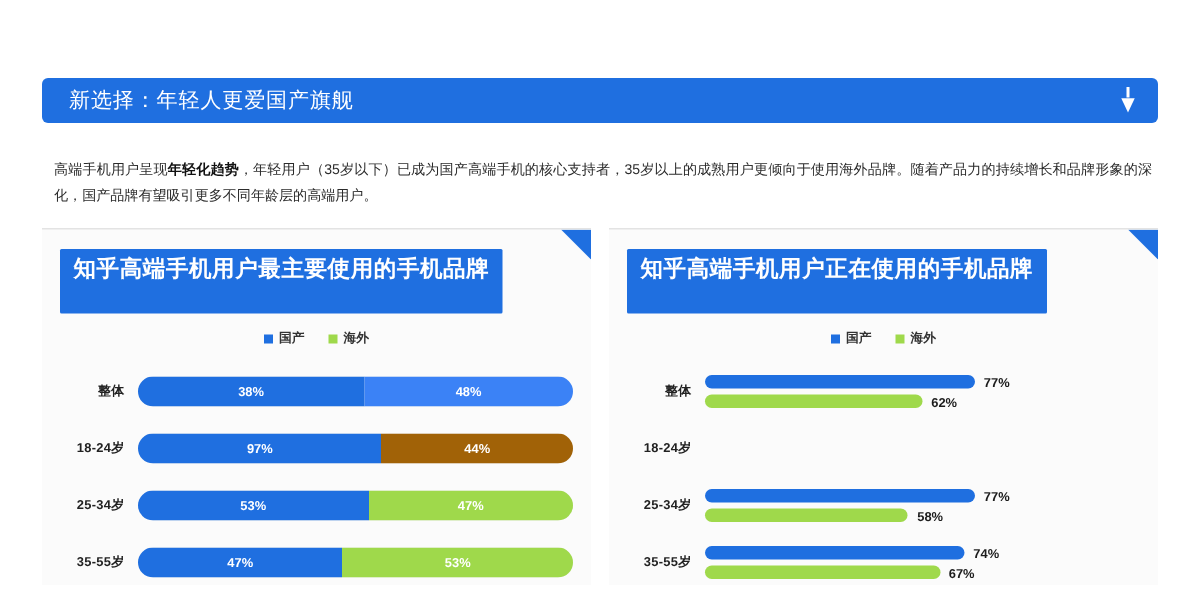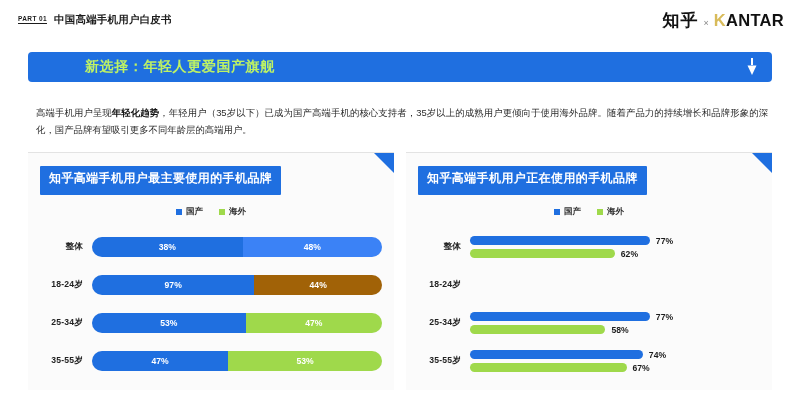--- a/index.html
+++ b/index.html
@@ -32,21 +32,21 @@
   .logo-kantar .k { color: #d8bb5a; }
 
   
   .section-title {
     position: absolute; left: 28px; top: 52px; width: 744px; height: 30px;
     background: #1f6fe0; border-radius: 4px;
     display: flex; align-items: center; justify-content: space-between;
     padding: 0 14px 0 18px;
   }
   .section-title-text {
-    color: #bef264; font-size: 14px; font-weight: bold; letter-spacing: .6px; margin-left: 39px;
+    color: #ffffff; font-size: 14px; font-weight: normal; letter-spacing: .6px;
   }
   .title-arrow { display: flex; align-items: center; }
 
   
   .summary {
     position: absolute; left: 36px; top: 104px; width: 732px;
     font-size: 9.4px; line-height: 1.85; color: #2b2b2b; text-align: justify;
   }
   .summary b { font-weight: bold; color: #111; }
 
@@ -62,22 +62,22 @@
     border-top: 1px solid #e3e3e3;
     overflow: hidden;
   }
   .panel-corner {
     position: absolute; right: 0; top: 0; width: 20px; height: 20px;
   }
   .panel-head {
     margin: 13px 0 0 12px;
     display: inline-block;
     background: #1f6fe0;
-    color: #fff; font-size: 12px; font-weight: bold;
-    padding: 4px 9px 8px 9px; letter-spacing: .4px;
+    color: #fff; font-size: 15px; font-weight: bold;
+    padding: 4px 9px 20px 9px; letter-spacing: .4px;
     border-radius: 1px;
   }
   .legend {
     display: flex; justify-content: center; align-items: center;
     gap: 16px; margin-top: 11px;
   }
   .legend-item { display: flex; align-items: center; gap: 4px; }
   .legend-swatch { width: 6px; height: 6px; display: inline-block; }
   .legend-label { font-size: 8.5px; color: #333; font-weight: bold; }
 
@@ -112,31 +112,20 @@
   .gbar-val {
     font-size: 8.6px; font-weight: bold; color: #1c1c1c;
     margin-left: 6px; white-space: nowrap;
   }
 </style>
 </head>
 <body>
 
 <div class="page">
 
-  <div class="topbar">
-    <div class="brandline">
-      <span class="part-tag">PART 01</span>
-      <span class="doc-title">中国高端手机用户白皮书</span>
-    </div>
-    <div class="logo">
-      <span class="logo-zhihu">知乎</span>
-      <span class="logo-x">×</span>
-      <span class="logo-kantar"><span class="k">K</span><span>ANTAR</span></span>
-    </div>
-  </div>
 
   <div class="section-title">
     <span class="section-title-text">新选择：年轻人更爱国产旗舰</span>
     <span class="title-arrow">
       <svg width="12" height="18" viewBox="0 0 12 18" aria-hidden="true">
         <rect x="5" y="0" width="2" height="7" fill="#ffffff"></rect>
         <polygon points="1.5,7.5 10.5,7.5 6,17" fill="#ffffff"></polygon>
       </svg>
     </span>
   </div>

